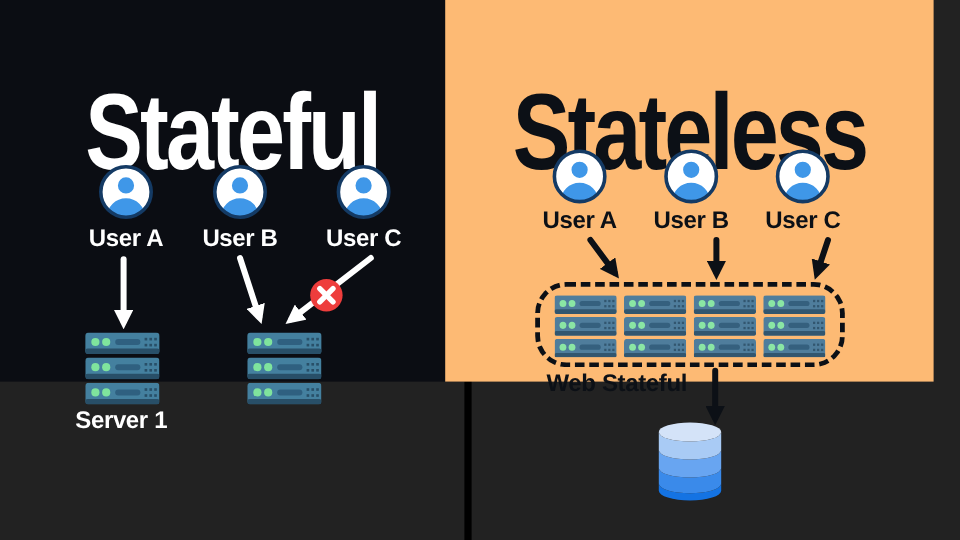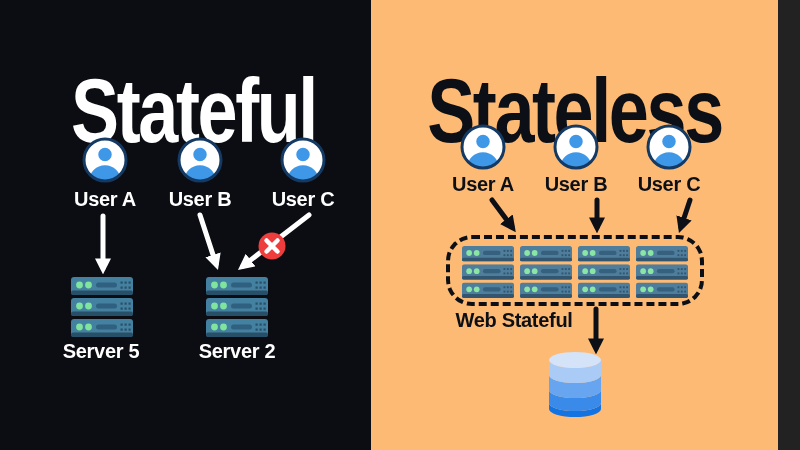--- a/index.html
+++ b/index.html
@@ -1,21 +1,21 @@
 <!DOCTYPE html>
 <html><head>
 <meta charset="utf-8">
 <style>
   html,body{margin:0;padding:0;background:#222;}
   .stage{
     position:relative;width:800px;height:450px;overflow:hidden;
     font-family:"Liberation Sans", sans-serif;
     -webkit-font-smoothing:antialiased;
   }
-  .panel{position:absolute;top:0;height:450px;}
+  .panel{position:absolute;top:0;height:318px;}
   .panel-left{left:0;width:387px;background:#0B0D13;}
   .divider{position:absolute;left:387px;top:0;width:6px;height:450px;background:#000;}
   .panel-right{left:371px;width:407px;background:#fdba74;}
 
   .big-title{
     position:absolute;top:6px;left:0;width:100%;text-align:center;
     font-size:90px;font-weight:700;line-height:1;letter-spacing:-3px;
     transform:scaleX(0.8);transform-origin:50% 0;white-space:nowrap;
   }
   .panel-left .big-title{color:#FFFFFF;}
@@ -114,22 +114,21 @@
     <div class="small-label l-ulab-1">User B</div>
     <div class="small-label l-ulab-2">User C</div>
 
     <svg class="abs l-srv-0 srv-left" viewBox="0 0 62 60">
         <use href="#server-stack"></use>
       </svg>
     <svg class="abs l-srv-1 srv-left" viewBox="0 0 62 60">
         <use href="#server-stack"></use>
       </svg>
 
-    <div class="small-label l-slab-0">Server 5</div>
-    <div class="small-label l-slab-1">Server 2</div>
+    <div class="small-label l-slab-0">Server 1</div>
   </section>
 
   <div class="divider"></div>
 
   <section class="panel panel-right">
     <h1 class="big-title">Stateless</h1>
 
     <svg class="abs user-icon r-user-0">
         <use href="#user-icon"></use>
       </svg>

